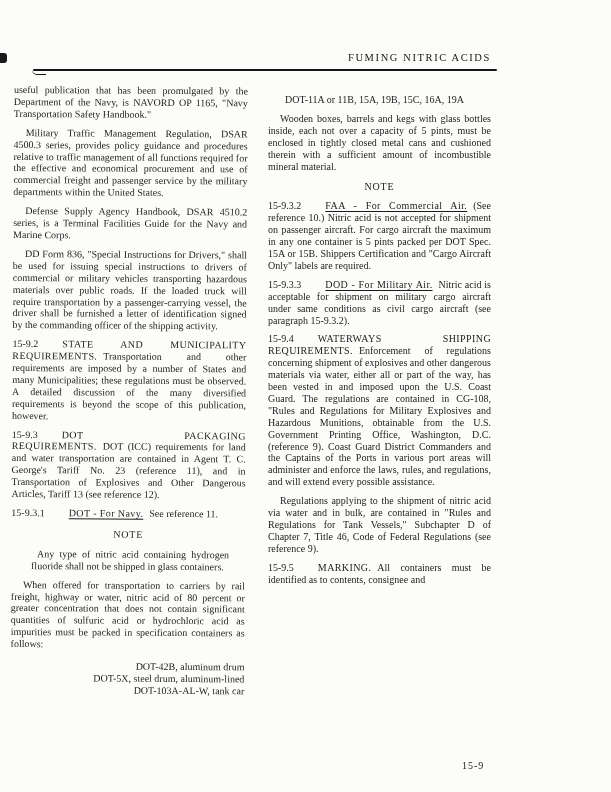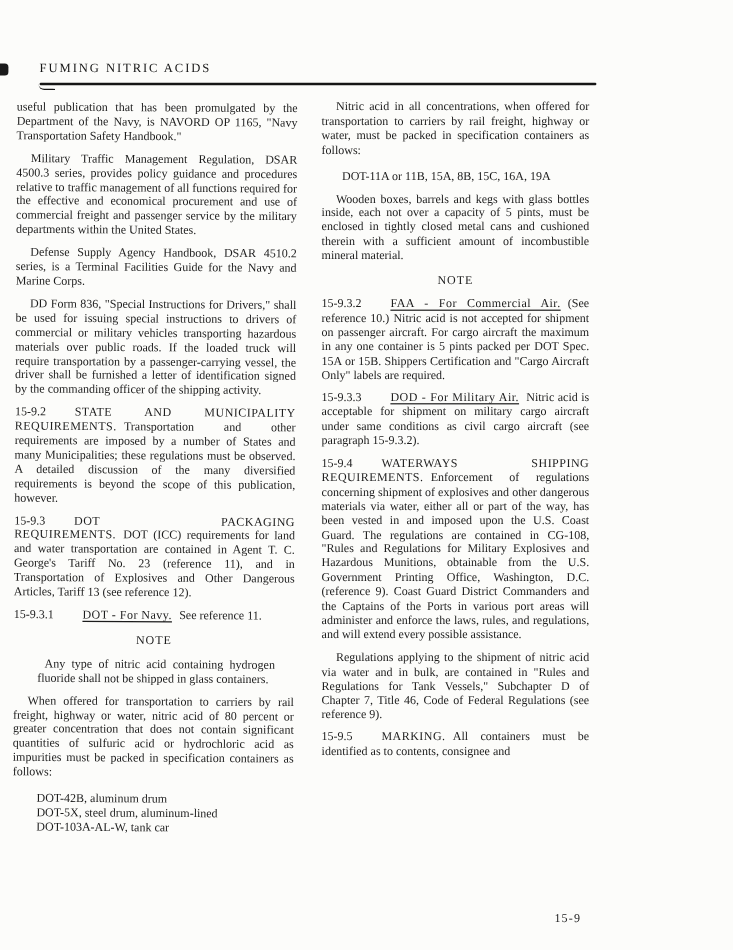--- a/index.html
+++ b/index.html
@@ -10,21 +10,21 @@
     background:#fcfcfa;
     font-family:"Liberation Serif","DejaVu Serif",serif;
     font-size:10px;
     line-height:11.9px;
     color:#1c1c1c;
     overflow:hidden;
   }
   
   .header-title{
     position:absolute;top:52px;left:33px;width:458px;
-    text-align:left;
+    text-align:right;
     font-size:10.5px;letter-spacing:1.6px;
     color:#161616;
   }
   .header-rule{
     position:absolute;top:69px;left:33px;width:464px;height:2px;
     background:#151515;border-radius:2px;
   }
   .header-rule::before{
     content:"";position:absolute;left:-1px;top:1px;width:14px;height:4px;
     border-bottom:1.5px solid #151515;border-radius:0 0 0 8px;
@@ -39,21 +39,21 @@
   .col-right{left:268px;width:223px;}
   p{margin:0;}
   .para{margin-top:7px;text-indent:12px;}
   .para.first{margin-top:0;text-indent:0;}
   .sect{text-indent:0;}
   .snum{margin-right:24px;white-space:nowrap;}
   .stitle{letter-spacing:0.4px;margin-right:6px;}
   .u{text-decoration:underline;text-underline-offset:1.5px;}
   .note-label{text-align:center;margin-top:9px;letter-spacing:0.8px;}
   .note-body{margin:8px 16px 0 20px;text-indent:6px;}
-  .spec-list{margin:10px 0 0 20px;text-align:left;}
+  .spec-list{margin:10px 0 0 20px;text-align:right;}
   .spec-list div{white-space:nowrap;}
   .spec-line{margin:10px 0 0 17px;text-align:left;white-space:nowrap;}
   .footer{
     position:absolute;left:462px;top:760px;
     font-size:10px;letter-spacing:1px;color:#1c1c1c;
   }
 </style>
 </head>
 <body>
 
@@ -82,23 +82,22 @@
     <p class="para">When offered for transportation to carriers by rail freight, highway or water, nitric acid of 80 percent or greater concentration that does not contain significant quantities of sulfuric acid or hydrochloric acid as impurities must be packed in specification containers as follows:</p>
 
     <div class="spec-list">
       <div>DOT-42B, aluminum drum</div>
       <div>DOT-5X, steel drum, aluminum-lined</div>
       <div>DOT-103A-AL-W, tank car</div>
     </div>
   </div>
 
   <div class="col col-right">
-    <p class="para first" style="text-indent:12px">Nitric acid in all concentrations, when offered for transportation to carriers by rail freight, highway or water, must be packed in specification containers as follows:</p>
 
-    <div class="spec-line">DOT-11A or 11B, 15A, 8B, 15C, 16A, 19A</div>
+    <div class="spec-line">DOT-11A or 11B, 15A, 19B, 15C, 16A, 19A</div>
 
     <p class="para">Wooden boxes, barrels and kegs with glass bottles inside, each not over a capacity of 5 pints, must be enclosed in tightly closed metal cans and cushioned therein with a sufficient amount of incombustible mineral material.</p>
 
     <div class="note-label">NOTE</div>
 
     <p class="para sect"><span class="snum">15-9.3.2</span><span class="stitle u">FAA - For Commercial Air.</span><span>(See reference 10.) Nitric acid is not accepted for shipment on passenger aircraft. For cargo aircraft the maximum in any one container is 5 pints packed per DOT Spec. 15A or 15B. Shippers Certification and "Cargo Aircraft Only" labels are required.</span></p>
 
     <p class="para sect"><span class="snum">15-9.3.3</span><span class="stitle u">DOD - For Military Air.</span><span>Nitric acid is acceptable for shipment on military cargo aircraft under same conditions as civil cargo aircraft (see paragraph 15-9.3.2).</span></p>
 
     <p class="para sect"><span class="snum">15-9.4</span><span class="stitle">WATERWAYS SHIPPING REQUIREMENTS.</span><span>Enforcement of regulations concerning shipment of explosives and other dangerous materials via water, either all or part of the way, has been vested in and imposed upon the U.S. Coast Guard. The regulations are contained in CG-108, "Rules and Regulations for Military Explosives and Hazardous Munitions, obtainable from the U.S. Government Printing Office, Washington, D.C. (reference 9). Coast Guard District Commanders and the Captains of the Ports in various port areas will administer and enforce the laws, rules, and regulations, and will extend every possible assistance.</span></p>

